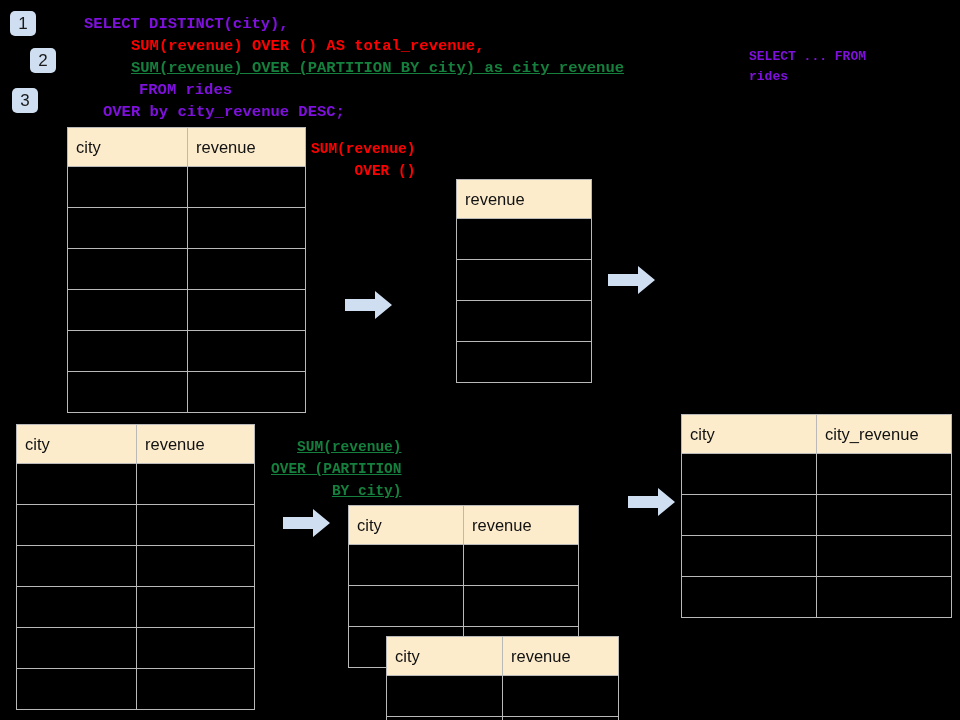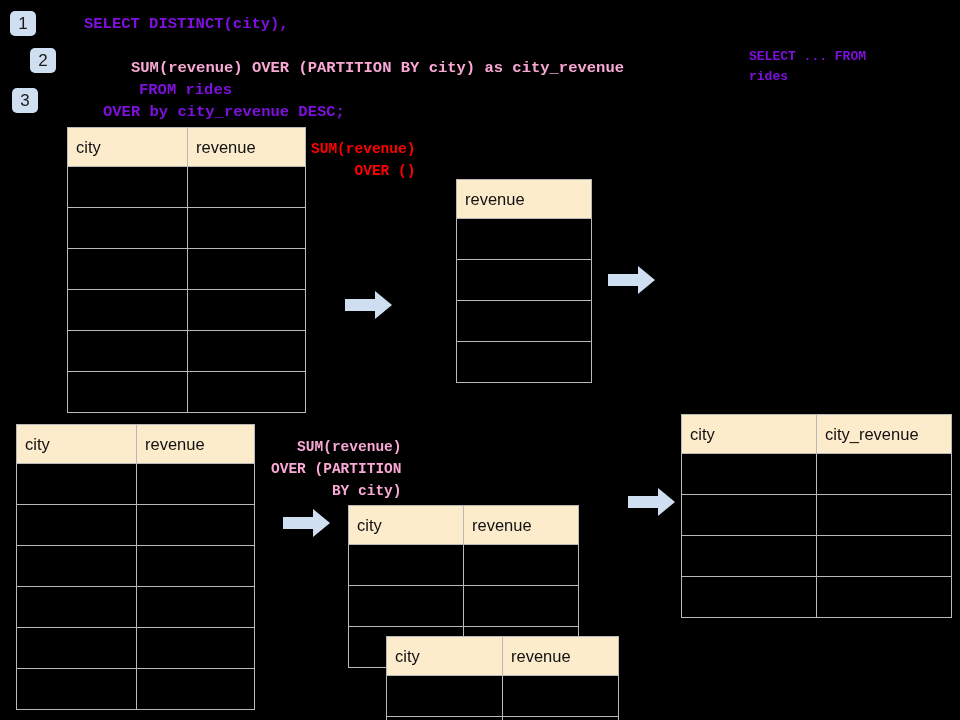--- a/index.html
+++ b/index.html
@@ -36,21 +36,21 @@
     position: absolute;
     font-family: "Liberation Mono", monospace;
     font-weight: bold;
     white-space: pre;
     line-height: 22px;
     letter-spacing: 0px;
   }
   .code-main { font-size: 15.5px; }
   .c-purple { color: #7f10dd; }
   .c-red    { color: #ff0000; }
-  .c-green  { color: #f9a8d4; }
+  .c-green  { color: #15803d; text-decoration: underline; }
 
   .annot {
     position: absolute;
     font-family: "Liberation Mono", monospace;
     font-weight: bold;
     font-size: 14.5px;
     line-height: 22px;
     white-space: pre;
     text-align: right;
   }
@@ -107,20 +107,21 @@
     <span>1</span>
   </div>
   <div class="badge" style="left:30px; top:48px; width:26px; height:25px;">
     <span>2</span>
   </div>
   <div class="badge" style="left:12px; top:88px; width:26px; height:25px;">
     <span>3</span>
   </div>
 
   <div class="code code-main c-purple" style="left:84px; top:13px;text-align:right;">SELECT DISTINCT(city),</div>
+  <div class="code code-main c-red" style="left:131px; top:35px;">SUM(revenue) OVER () AS total_revenue,</div>
   <div class="code code-main c-green" style="left:131px; top:57px;">SUM(revenue) OVER (PARTITION BY city) as city_revenue</div>
   <div class="code code-main c-purple" style="left:93px; top:79px;margin-left:46px;">FROM rides</div>
   <div class="code code-main c-purple" style="left:103px; top:101px;">OVER by city_revenue DESC;</div>
 
   <div class="annot-small" style="left:749px; top:37px;margin-top:10px;">SELECT ... FROM
 rides</div>
 
   <div class="annot c-red" style="left:311px; top:138px;">SUM(revenue)
 OVER ()</div>
 

